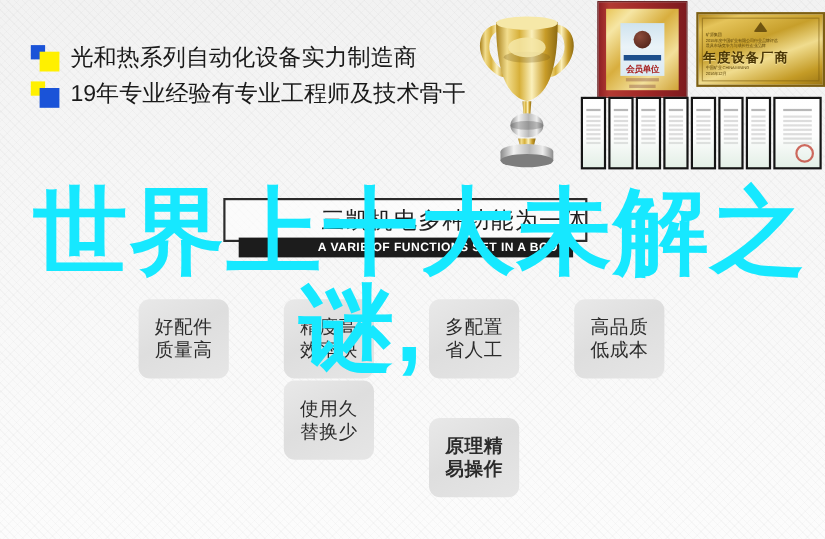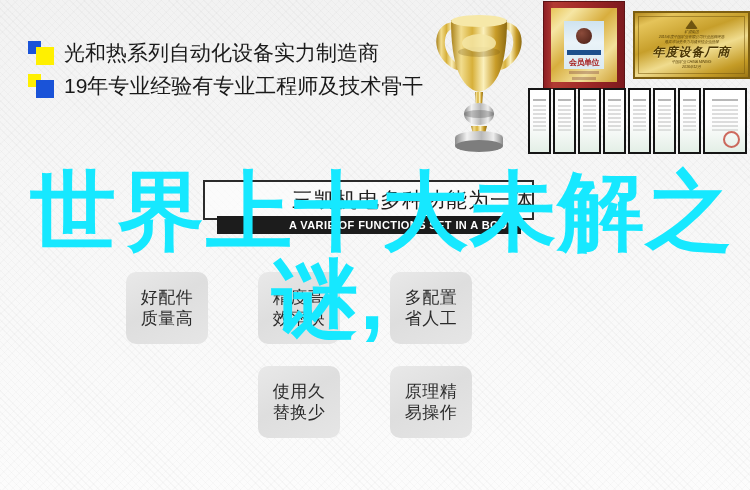--- a/index.html
+++ b/index.html
@@ -159,22 +159,21 @@
     border: 2px solid #7d5f12;
     box-sizing: border-box;
     padding: 3px;
   }
   #plaque-gold .gbox {
     width: 100%;
     height: 100%;
     border: 1px solid rgba(120,90,15,0.55);
     box-sizing: border-box;
     position: relative;
-    text-align: center;
-    font-style: italic;
+    text-align: left;
   }
   #plaque-gold .logo {
     margin: 3px auto 0;
     width: 13px;
     height: 9px;
     background: #6f5410;
     clip-path: polygon(50% 0%, 100% 100%, 0% 100%);
     border-radius: 2px;
   }
   #plaque-gold .tiny {
@@ -325,22 +324,22 @@
     font-size: 17px;
     line-height: 21px;
     color: #2b2b2b;
     letter-spacing: 0.5px;
     white-space: nowrap;
   }
   #feat-0 { left: 126px; top: 272px; }
   #feat-1 { left: 258px; top: 272px; }
   #feat-2 { left: 390px; top: 272px; }
   #feat-3 { left: 522px; top: 272px; }
-  #feat-4 { left: 258px; top: 366px; }
-  #feat-5 { left: 390px; top: 366px; }
+  #feat-4 { left: 258px; top: 346px; }
+  #feat-5 { left: 390px; top: 380px; font-weight: bold; }
 
   
   #headline {
     position: absolute;
     left: 30px;
     top: 168px;
     width: 700px;
     z-index: 40;
     pointer-events: none;
   }
@@ -486,20 +485,24 @@
     <span class="ftxt">质量高</span>
   </div>
   <div class="feat" id="feat-1">
     <span class="ftxt">精度高</span>
     <span class="ftxt">效率快</span>
   </div>
   <div class="feat" id="feat-2">
     <span class="ftxt">多配置</span>
     <span class="ftxt">省人工</span>
   </div>
+  <div class="feat" id="feat-3">
+    <span class="ftxt">高品质</span>
+    <span class="ftxt">低成本</span>
+  </div>
   <div class="feat" id="feat-4">
     <span class="ftxt">使用久</span>
     <span class="ftxt">替换少</span>
   </div>
   <div class="feat" id="feat-5">
     <span class="ftxt">原理精</span>
     <span class="ftxt">易操作</span>
   </div>
 
   <div id="headline">

